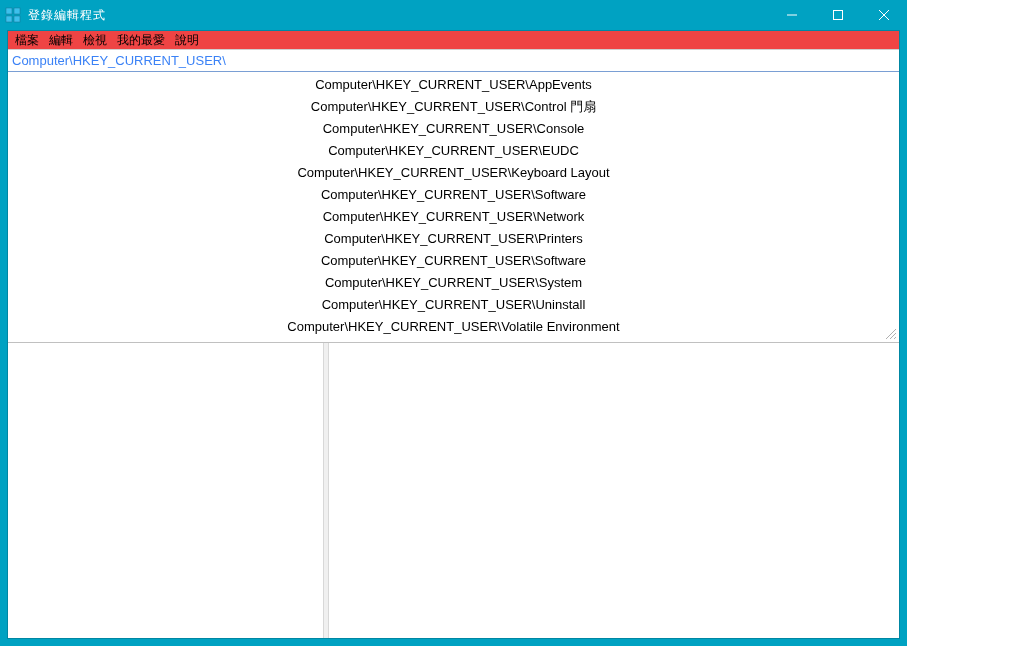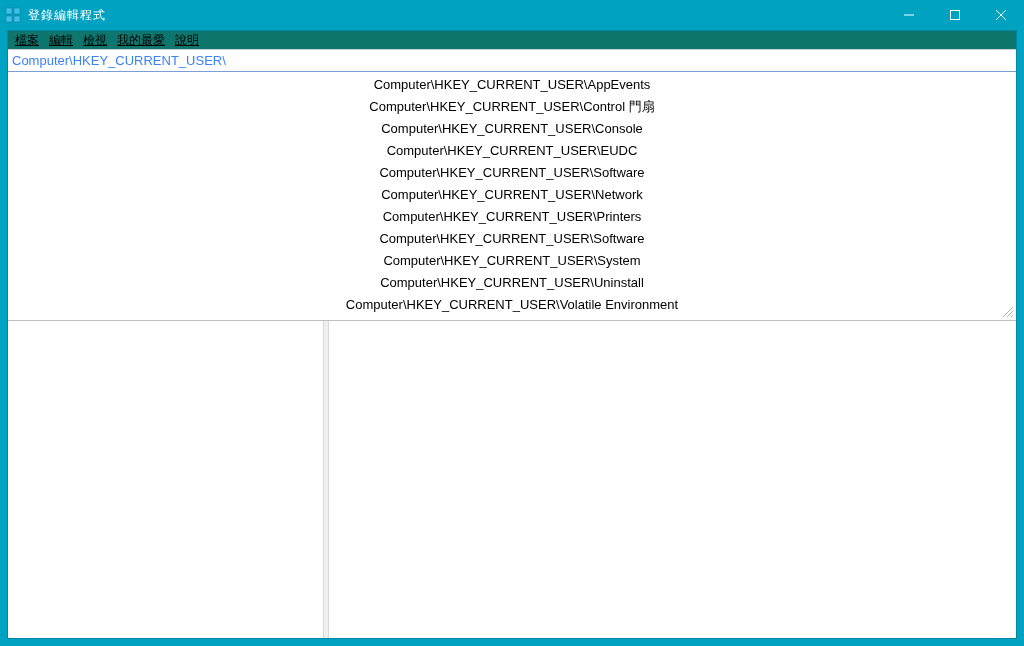--- a/index.html
+++ b/index.html
@@ -1,24 +1,24 @@
 <!DOCTYPE html>
 <html><head>
 <meta charset="utf-8">
 <style>
   * { box-sizing: border-box; margin: 0; padding: 0; }
   html, body { width: 1024px; height: 646px; overflow: hidden; font-family: "Segoe UI", "Microsoft JhengHei", Arial, sans-serif; font-size: 12px; }
-  .window { width: 1024px; height: 646px; background: #00a2c2; display: flex; flex-direction: column; }
+  .window { width: 907px; height: 646px; background: #00a2c2; display: flex; flex-direction: column; }
   .titlebar { height: 30px; background: #00a2c2; display: flex; align-items: center; color: #fff; }
   .titlebar .icon-slot { width: 26px; display: flex; align-items: center; justify-content: center; }
   .titlebar .title-text { flex: 0 0 auto; font-size: 12px; letter-spacing: 1px; padding-left: 2px; }
   .titlebar .spacer { flex: 1; }
   .titlebar .winbtn { width: 46px; height: 30px; display: flex; align-items: center; justify-content: center; color: #fff; }
   .client { flex: 1; margin: 0 7px 7px 7px; background: #fff; border: 1px solid #0087a3; display: flex; flex-direction: column; }
-  .menubar { height: 19px; background: #0f766e; display: flex; align-items: center; border-bottom: 1px solid #d0d0d0; padding: 0 2px; font-size: 12px; text-decoration: underline; }
+  .menubar { height: 19px; background: #ef4444; display: flex; align-items: center; border-bottom: 1px solid #d0d0d0; padding: 0 2px; font-size: 12px; }
   .menubar .menu-item { padding: 1px 5px; cursor: default; }
   .addressbar { height: 22px; border-bottom: 1px solid #7a9fd4; display: flex; align-items: center; }
   .addressbar input { flex: 1; border: none; outline: none; height: 100%; font-size: 13px; padding: 0 4px; font-family: "Segoe UI", Arial, sans-serif; color: #3b82f6; }
   .dropdown-panel { background: #fff; border-bottom: 1px solid #c0c0c0; position: relative; padding: 2px 0 4px 0; text-align: center; }
   .dropdown-panel .item { font-size: 13px; color: #000; padding: 1px 4px; line-height: 20px; cursor: default; }
   .resize-grip { position: absolute; right: 2px; bottom: 2px; width: 14px; height: 14px; }
   .panes { flex: 1; display: flex; background: #fff; }
   .tree-pane { width: 316px; background: #fff; border-right: 1px solid #d8d8d8; }
   .splitter { width: 5px; background: #f0f0f0; cursor: col-resize; border-right: 1px solid #d8d8d8; }
   .list-pane { flex: 1; background: #fff; }
@@ -70,20 +70,21 @@
 
     <div class="addressbar">
       <input type="text" value="Computer\HKEY_CURRENT_USER\" style="">
     </div>
 
     <div class="dropdown-panel">
       <div class="item">Computer\HKEY_CURRENT_USER\AppEvents</div>
       <div class="item">Computer\HKEY_CURRENT_USER\Control 門扇</div>
       <div class="item">Computer\HKEY_CURRENT_USER\Console</div>
       <div class="item">Computer\HKEY_CURRENT_USER\EUDC</div>
+      <div class="item">Computer\HKEY_CURRENT_USER\Keyboard Layout</div>
       <div class="item">Computer\HKEY_CURRENT_USER\Software</div>
       <div class="item">Computer\HKEY_CURRENT_USER\Network</div>
       <div class="item">Computer\HKEY_CURRENT_USER\Printers</div>
       <div class="item">Computer\HKEY_CURRENT_USER\Software</div>
       <div class="item">Computer\HKEY_CURRENT_USER\System</div>
       <div class="item">Computer\HKEY_CURRENT_USER\Uninstall</div>
       <div class="item">Computer\HKEY_CURRENT_USER\Volatile Environment</div>
       <div class="resize-grip">
         <svg width="14" height="14" viewBox="0 0 14 14">
           <line x1="3" y1="13" x2="13" y2="3" stroke="#b0b0b0" stroke-width="1"></line>

